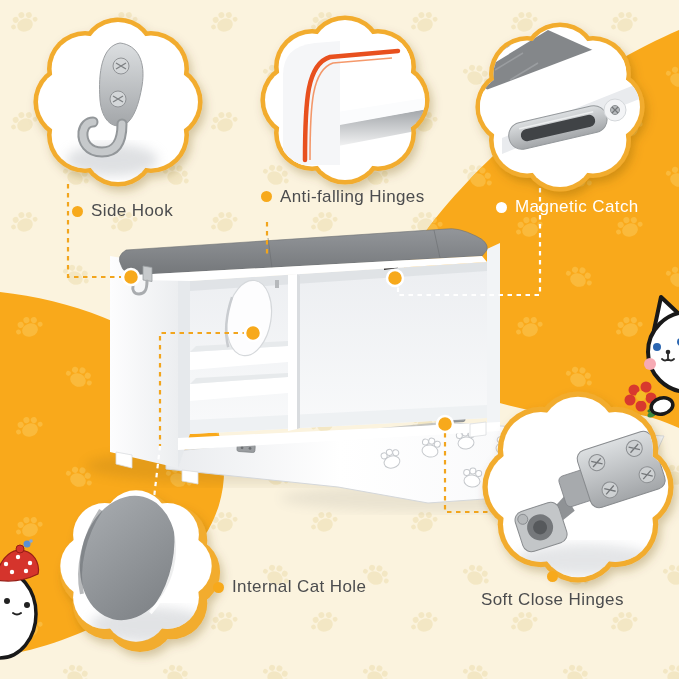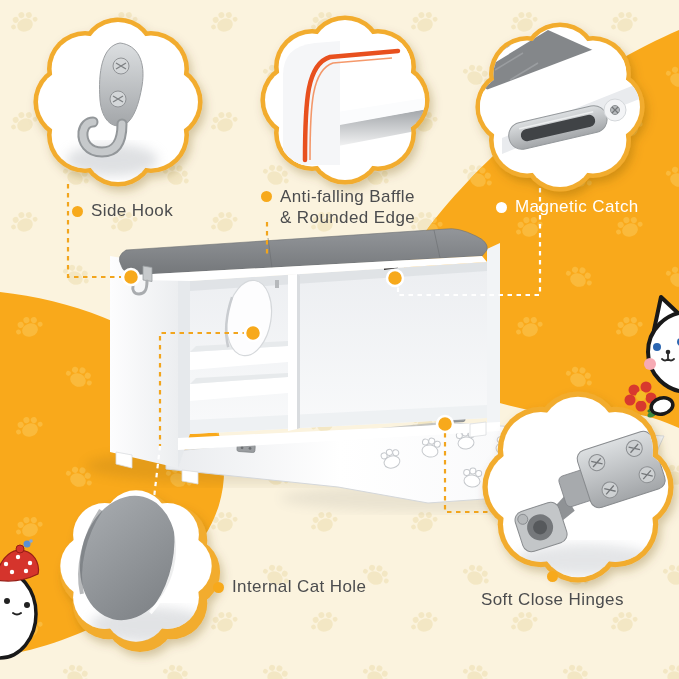--- a/index.html
+++ b/index.html
@@ -520,24 +520,21 @@
 </svg>
 
   <div class="label" style="left:72px;top:202px;">
     <span class="dot"></span>
     <span>Side Hook</span>
   </div>
 
   <div class="label2" style="left:261px;top:186px;">
     <div class="row">
       <span class="dot"></span>
-      <span>Anti-falling Baffle</span>
-    </div>
-    <div class="cont">
-      <span>&amp; Rounded Edge</span>
+      <span>Anti-falling Hinges</span>
     </div>
   </div>
 
   <div class="label label-white" style="left:496px;top:198px;">
     <span class="dot"></span>
     <span>Magnetic Catch</span>
   </div>
 
   <div class="label" style="left:213px;top:578px;">
     <span class="dot"></span>

